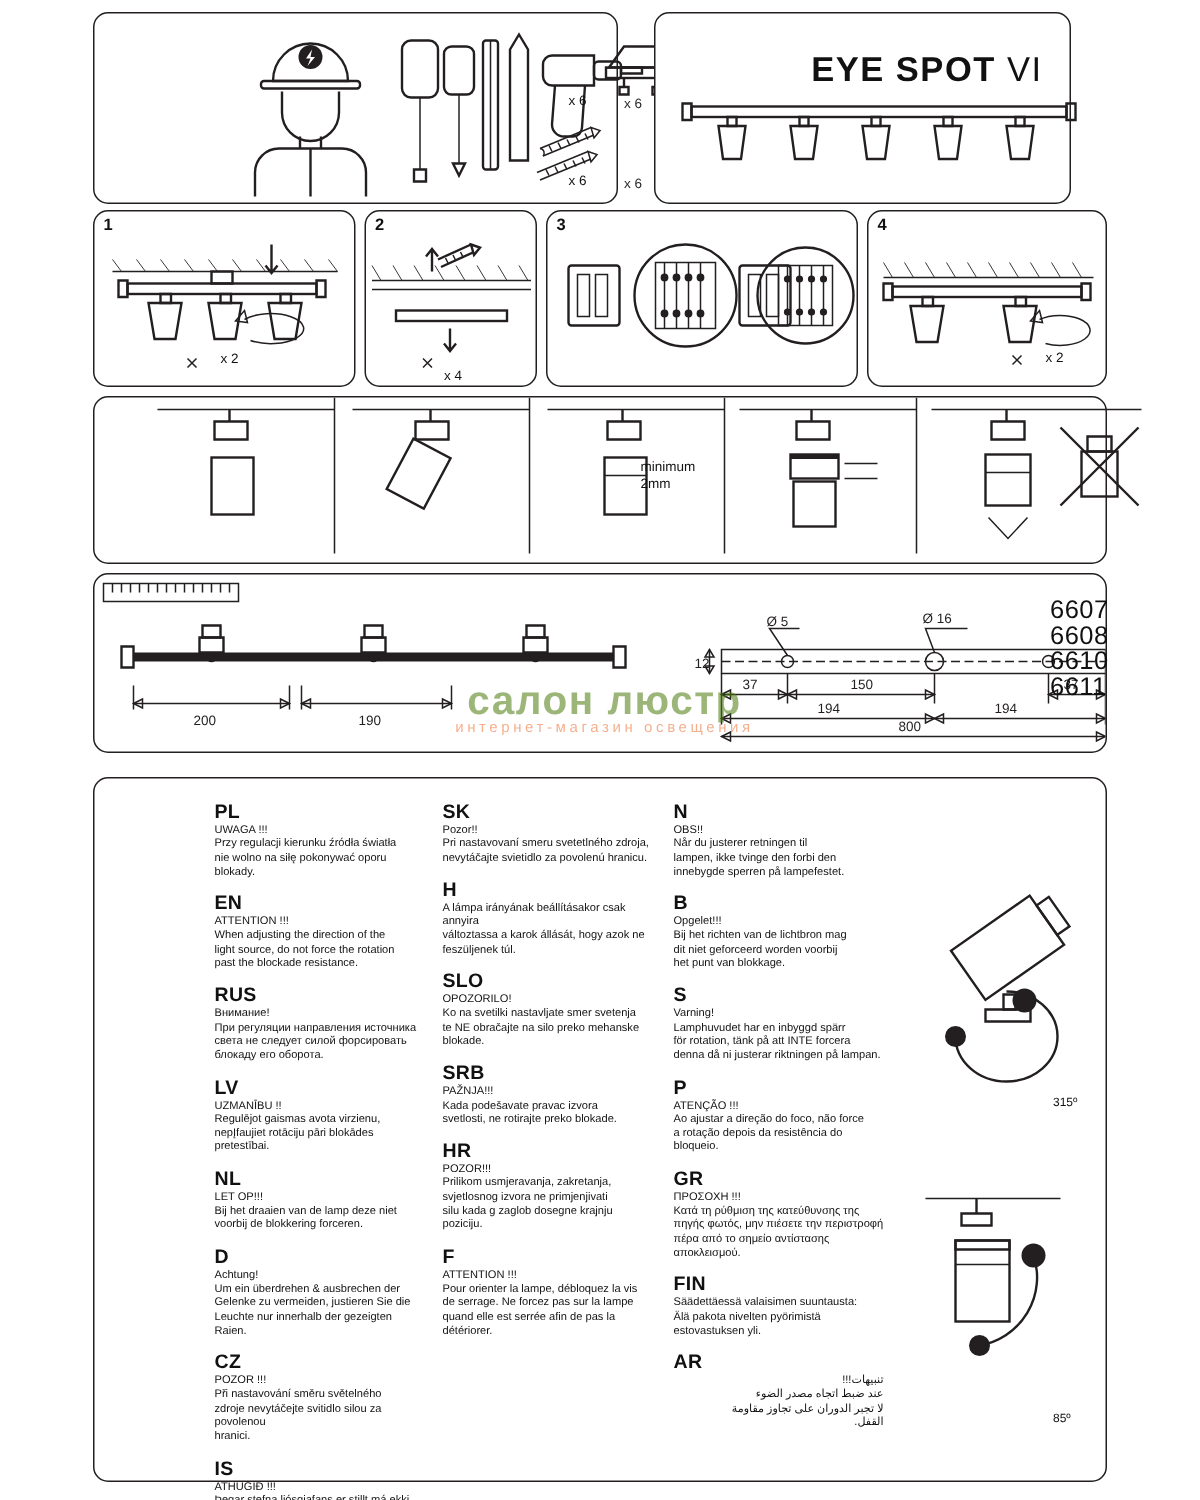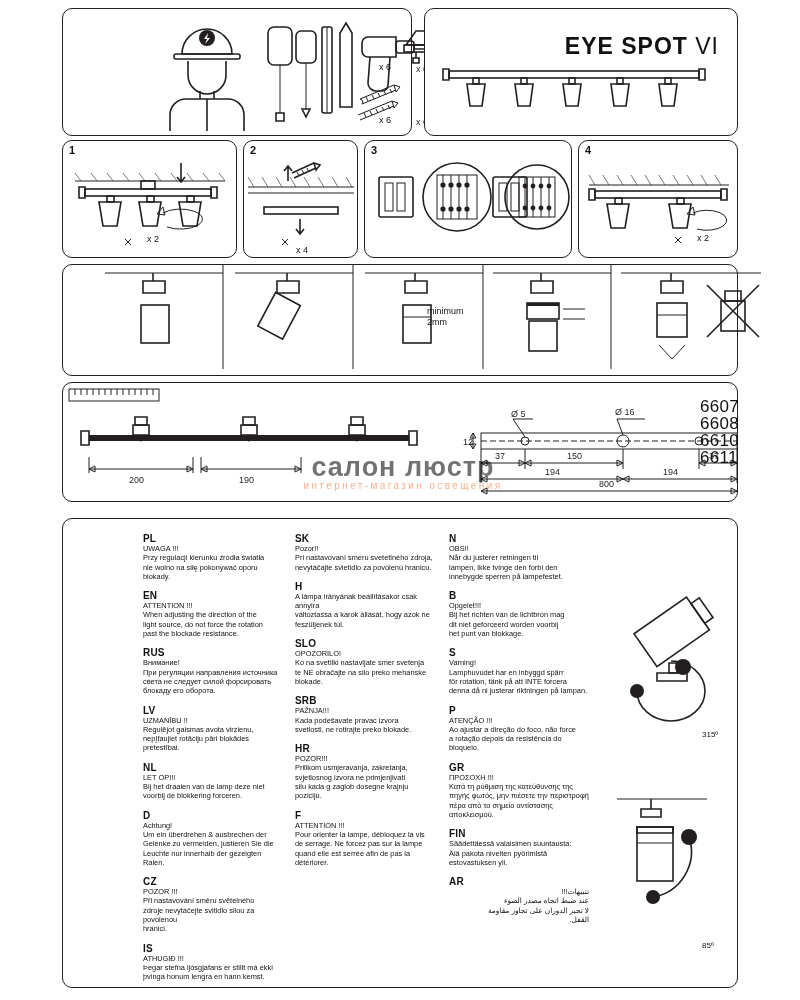--- a/index.html
+++ b/index.html
@@ -17,21 +17,21 @@
   
   .panel {
     position: absolute;
     border: 1px solid #231f20;
     border-radius: 10px;
     background: #fff;
   }
 
   
   #tools-panel { left: 62px; top: 8px; width: 350px; height: 128px; padding-left: 37px; }
-  #title-panel { left: 424px; top: 8px; width: 314px; height: 128px; }
+  #title-panel { left: 436px; top: 8px; width: 278px; height: 128px; }
 
   .title-text {
     position: absolute; right: 18px; top: 24px;
     font-size: 23px; letter-spacing: 1px; font-weight: 700;
   }
   .title-text .light { font-weight: 400; }
 
   
   .step { height: 118px; }
   #step1 { left: 62px; top: 140px; width: 175px; }
@@ -68,21 +68,21 @@
     position: absolute; left: 700px; top: 398px;
     font-size: 17px; line-height: 17px; letter-spacing: .3px;
   }
 
   
   #wm-logo {
     position:absolute; left: 258px; top: 452px; width: 290px;
     text-align:center; pointer-events:none;
   }
   #wm-logo .wm-main {
-    font-size: 27px; font-weight: 700; color: #000000; opacity: .55;
+    font-size: 27px; font-weight: 700; color: #4d7c0f; opacity: .55;
     letter-spacing: 1px;
   }
   #wm-logo .wm-sub {
     font-size: 10px; color: #e9611f; opacity: .5; letter-spacing: 2.4px;
     margin-top: -3px;
   }
   #wm-url {
     position:absolute; left: 0; right: 0; top: 520px;
     text-align:center; font-size: 22px; letter-spacing: 1px;
     color: #8fd6a2; opacity:.75; pointer-events:none; font-weight:400;
@@ -92,21 +92,21 @@
   .cols {
     position:absolute; left: 14px; top: 14px; right: 10px; bottom: 8px;
   }
   .col {
     position:absolute; top: 0; width: 140px;
   }
   #col1 { left: 66px; }
   #col2 { left: 218px; }
   #col3 { left: 372px; }
   .blk { margin-bottom: 9px; }
-  .blk .lang { font-size: 10px; font-weight: 700; letter-spacing:.2px; }
+  .blk .lang { font-size: 13px; font-weight: 700; letter-spacing:.2px; }
   .blk .body { font-size: 7.4px; line-height: 9.3px; white-space: pre-line; }
   .blk.rtl .body { direction: rtl; text-align: right; }
 
   
   #fig-top { position:absolute; left: 520px; top: 30px; }
   #fig-bottom { position:absolute; left: 520px; top: 250px; }
   .angle-lbl { position:absolute; font-size: 8px; }
   #angle1 { left: 625px; top: 197px; }
   #angle2 { left: 625px; top: 408px; }
 </style>

